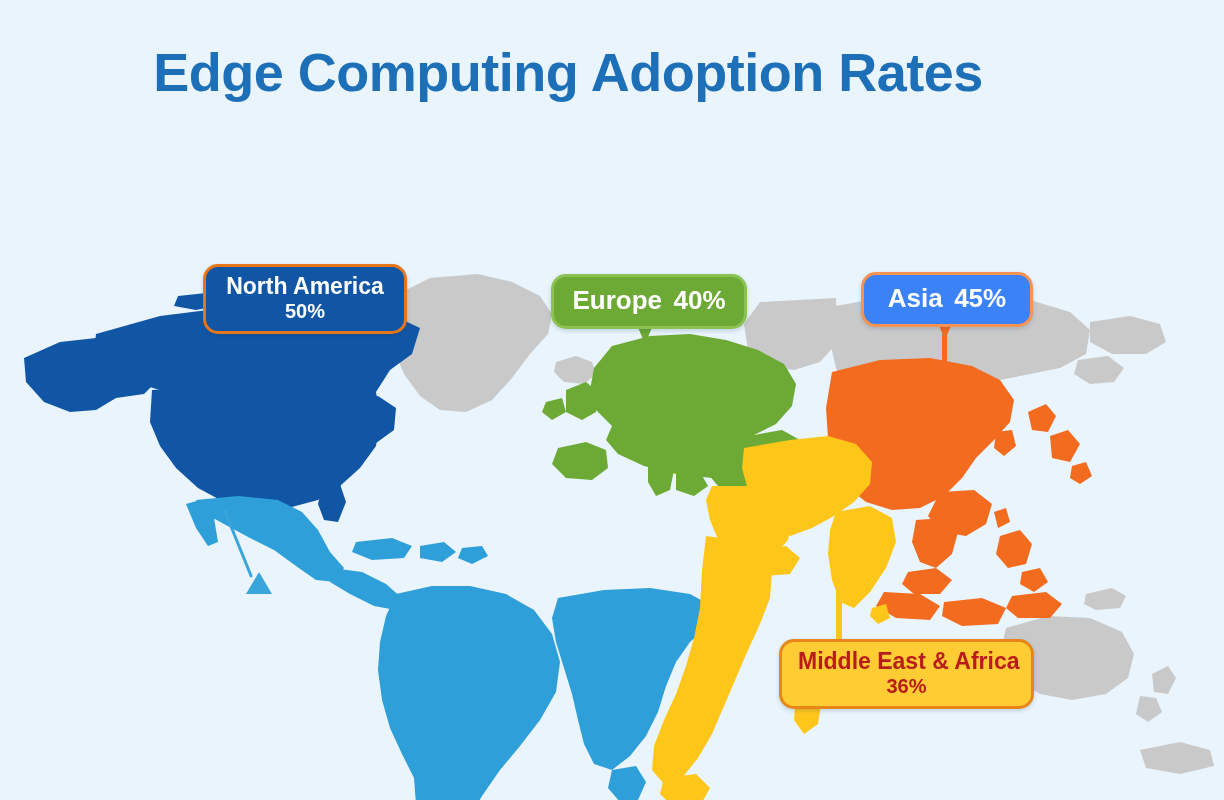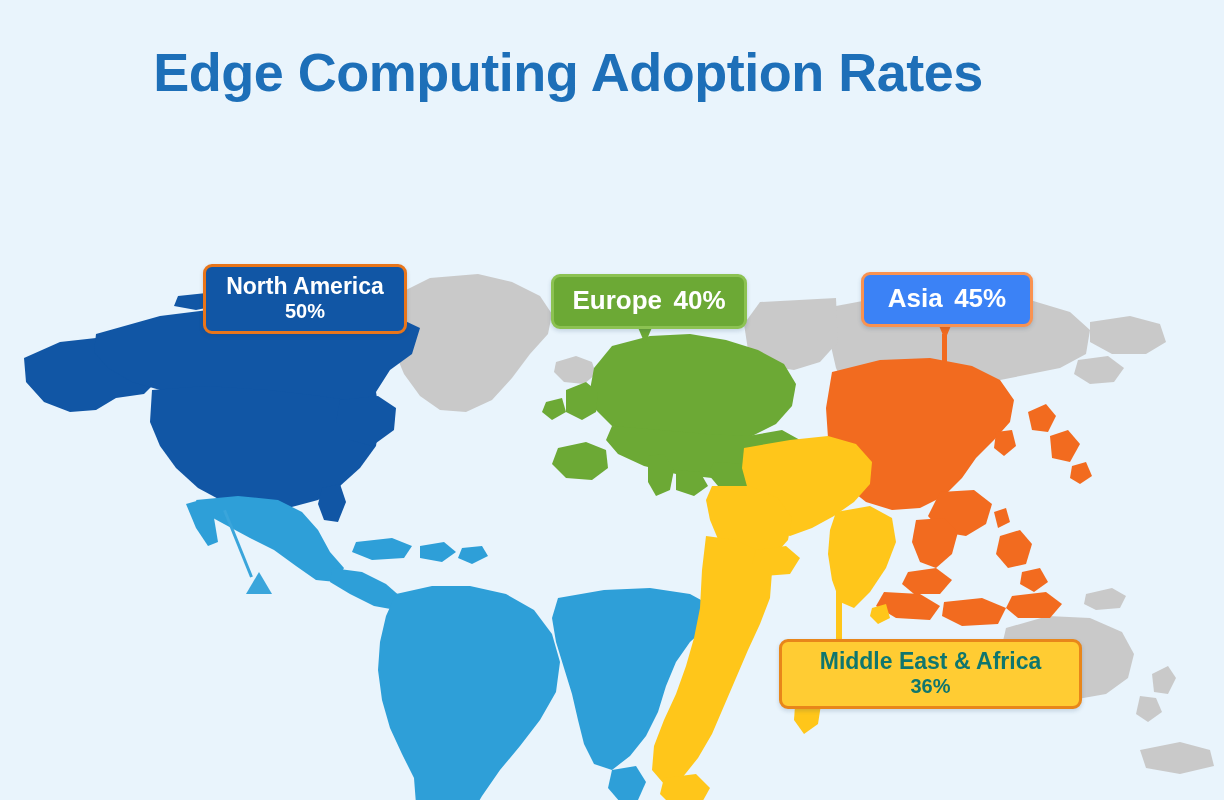--- a/index.html
+++ b/index.html
@@ -66,21 +66,21 @@
   .map-svg {
     display: block;
     width: 1224px;
     height: 550px;
   }
 
   
   .callout {
     position: absolute;
     z-index: 10;
-    border-radius: 9px;
+    border-radius: 15px;
     border-style: solid;
     border-width: 3px;
     text-align: center;
     padding: 7px 16px 9px 16px;
     line-height: 1.12;
     box-shadow: 0 2px 4px rgba(20,60,100,0.18);
     white-space: nowrap;
   }
 
   .callout .c-name {
@@ -201,24 +201,24 @@
     top: 334px;
     width: 5px;
     height: 68px;
     background: #f26b1f;
   }
 
   
   #callout-middle-east-africa {
     left: 779px;
     top: 639px;
-    width: 303px;
+    width: 255px;
     background: #ffcc33;
     border-color: #e8861a;
-    color: #0f766e;
+    color: #b91c1c;
   }
   #connector-middle-east-africa {
     left: 836px;
     top: 516px;
     width: 6px;
     height: 126px;
     background: #ffc61a;
   }
 </style>
 </head>

